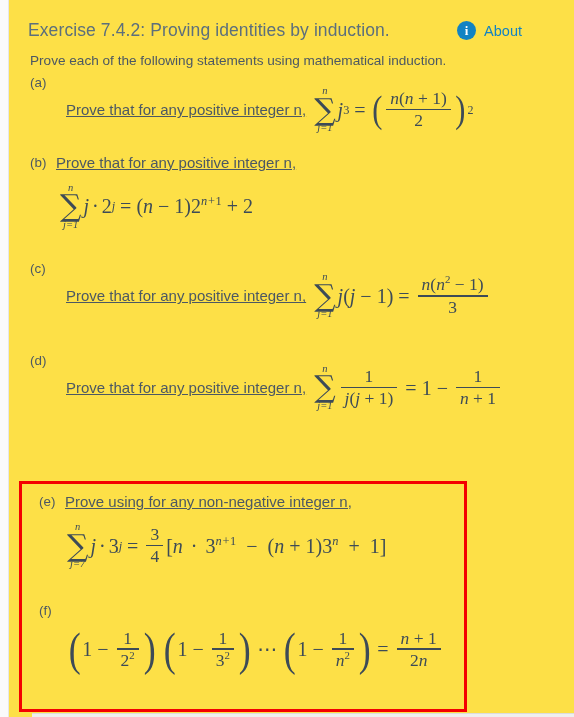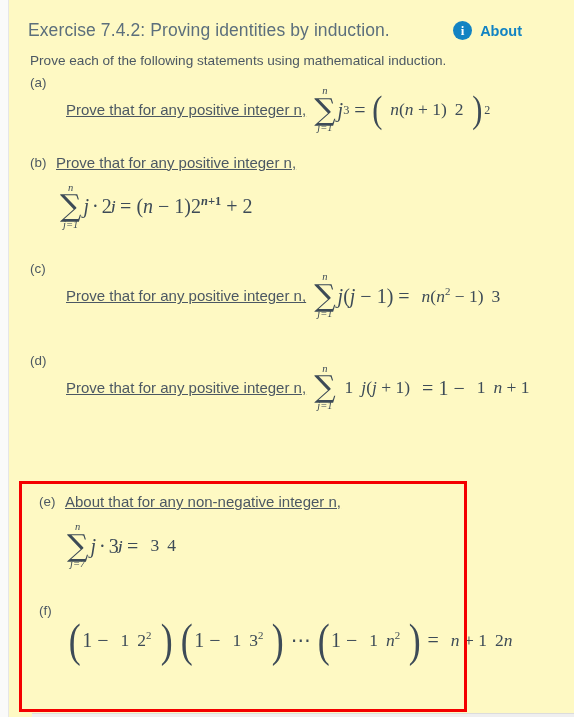--- a/index.html
+++ b/index.html
@@ -8,21 +8,21 @@
     width: 574px; height: 717px;
     background: #ffffff;
     font-family: "Liberation Sans", sans-serif;
     overflow: hidden;
   }
 
   #page {
     position: relative;
     width: 574px;
     height: 717px;
-    background: #fef9c3;
+    background: #fde047;
   }
 
   
   .gutter {
     position: absolute;
     left: 0; top: 0;
     width: 9px; height: 717px;
     background: #fafafa;
     border-right: 1px solid #e6e6e6;
   }
@@ -61,21 +61,21 @@
     color: #ffffff;
     font-family: "Liberation Serif", serif;
     font-weight: bold;
     font-size: 13px;
     line-height: 19px;
     text-align: center;
     flex: 0 0 auto;
   }
   .about-label {
     color: #1283c3;
-    font-weight: bold;
+    font-weight: normal;
     font-size: 14.5px;
   }
 
   
   .intro {
     padding: 12px 21px 0 20px;
     font-size: 13.6px;
     color: #4c5863;
   }
 
@@ -154,42 +154,41 @@
     font-size: 30px;
     font-style: normal;
     line-height: .82;
     font-family: "DejaVu Serif", serif;
     margin: 1px 0;
   }
 
   
   .frac {
     display: inline-flex;
-    flex-direction: row;
+    flex-direction: column;
     align-items: center;
     vertical-align: middle;
     margin: 0 3px;
     line-height: 1.08;
     font-size: 17.5px;
   }
   .frac .num, .frac .den { padding: 1px 4px; white-space: nowrap; }
   .frac .bar {
     width: 100%;
     height: 1.4px;
     background: #3d4b57;
   }
 
   
   sup.sp {
     font-size: .62em;
     vertical-align: super;
     line-height: 0;
     font-style: italic;
     font-family: "Liberation Serif", serif;
-    font-weight: bold;
   }
   sup.sp .mn, sup.sp .mo { font-style: normal; }
   sup.spn {
     font-size: .62em;
     vertical-align: super;
     line-height: 0;
     font-style: normal;
   }
 
   
@@ -368,39 +367,40 @@
       </div>
 
     </div>
   </div>
 
   <div class="boxed-parts">
 
     <div class="part row-block">
       <div class="part-inline">
         <div class="lbl">(e)</div>
-        <div class="stmt">About that for any non-negative integer n,</div>
+        <div class="stmt">Prove using for any non-negative integer n,</div>
       </div>
       <div class="mathline" style="padding-left:28px;">
         <span class="math">
           <span class="sum">
             <span class="lim">n</span>
             <span class="big">∑</span>
             <span class="lim">j=7</span>
           </span>
           <i class="mi">j</i>
           <span class="mo tight">·</span>
           <span class="mn">3</span>
             <sup class="sp">j</sup>
           <span class="mo">=</span>
           <span class="frac">
             <span class="num mn">3</span>
             <span class="bar"></span>
             <span class="den mn">4</span>
           </span>
+          <span>[<i class="mi">n</i> <span class="mo tight">·</span> <span class="mn">3</span><sup class="sp"><i>n</i>+<span class="mn">1</span></sup> <span class="mo">−</span> (<i class="mi">n</i> + <span class="mn">1</span>)<span class="mn">3</span><sup class="sp"><i>n</i></sup> <span class="mo">+</span> <span class="mn">1</span>]</span>
         </span>
       </div>
     </div>
 
     <div class="part row-block" style="padding-top:24px;">
       <div class="part-inline">
         <div class="lbl">(f)</div>
       </div>
       <div class="mathline" style="padding-left:28px;margin-top:10px;">
         <span class="math">

